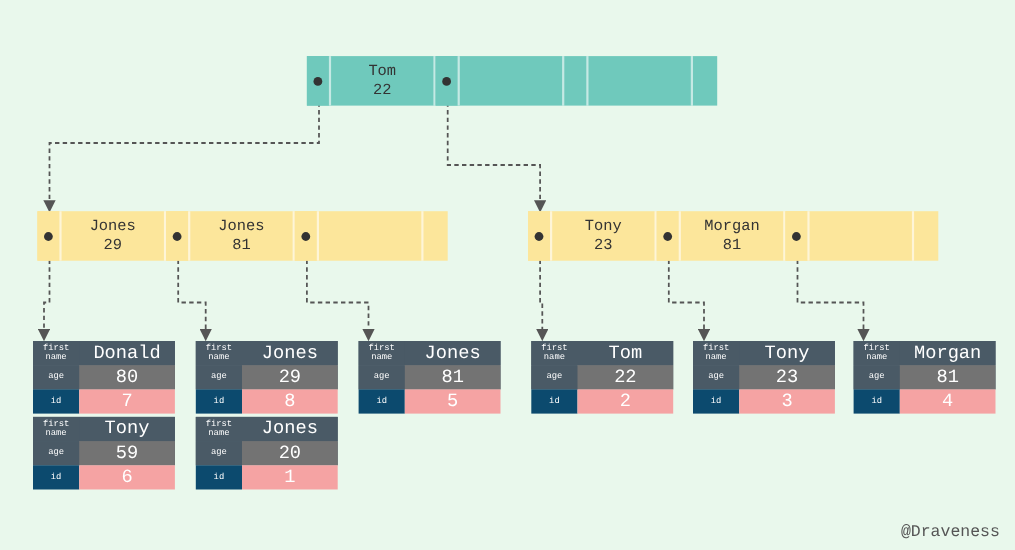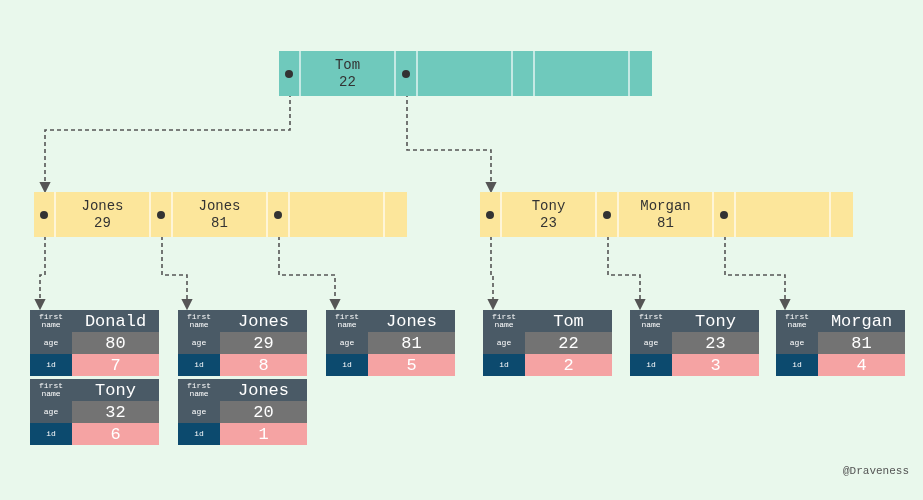--- a/index.html
+++ b/index.html
@@ -25,21 +25,21 @@
 .r-name .rval{background:#4a5a66}
 .r-age{background:#4a5a66}
 .r-age .rval{background:#737373}
 .r-id .rlabel{background:#0c4a6e}
 .r-id .rval{background:#f5a3a3}
 
 svg.connectors{position:absolute;top:0;left:0;width:923px;height:500px;pointer-events:none}
 .dash{stroke:#555;stroke-width:1.6;stroke-dasharray:4 3;fill:none}
 .arrowhead{fill:#555}
 
-.credit{position:absolute;bottom:23px;right:14px;font-size:11px;color:#555}
+.credit{position:absolute;bottom:8px;right:14px;font-size:15px;color:#555}
 </style>
 </head>
 <body>
 
 <svg class="connectors">
   <defs>
     <marker id="ah" markerWidth="7" markerHeight="7" refX="5" refY="3.5" orient="auto">
       <polygon class="arrowhead" points="0 0, 7 3.5, 0 7"></polygon>
     </marker>
   </defs>
@@ -135,21 +135,21 @@
       <div class="rlabel">id</div>
       <div class="rval">7</div>
     </div>
   <div style="height:3px"></div>
   <div class="row r-name">
       <div class="rlabel">first name</div>
       <div class="rval">Tony</div>
     </div>
   <div class="row r-age">
       <div class="rlabel">age</div>
-      <div class="rval">32</div>
+      <div class="rval">59</div>
     </div>
   <div class="row r-id">
       <div class="rlabel">id</div>
       <div class="rval">6</div>
     </div>
 </div>
 
 <div class="record" style="left:178px;top:310px">
   <div class="row r-name">
       <div class="rlabel">first name</div>

